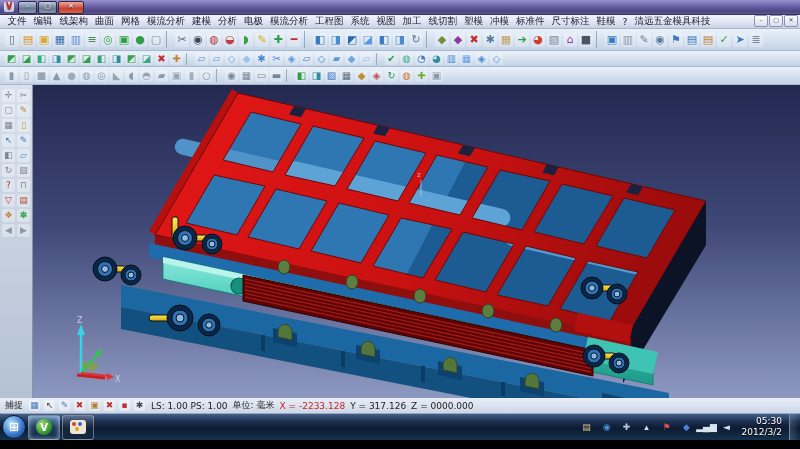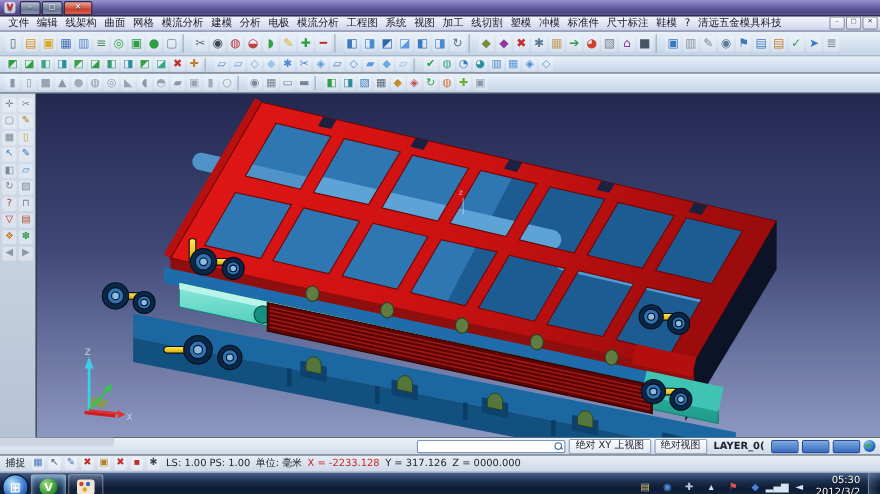--- a/index.html
+++ b/index.html
@@ -455,36 +455,20 @@
           <polygon points="69,264 62,267 67,272" fill="#2ec84a"></polygon>
           <line x1="48" y1="288" x2="76" y2="291" stroke="#e03030" stroke-width="2"></line>
           <polygon points="81,292 74,288 74,295" fill="#e03030"></polygon>
           <text x="44" y="238" font-size="8" fill="#c8d0e0">Z</text>
           <text x="82" y="297" font-size="8" fill="#c8d0e0">X</text>
         </g>
       </svg>
     </div>
   </div>
 
-  <div class="panelrow">
-    <span class="stub"></span>
-    <span class="searchwrap">
-      <input class="search" value="" style="">
-      <span class="mag"></span>
-    </span>
-    <span class="pbtn">绝对 XY 上视图</span>
-    <span class="pbtn">绝对视图</span>
-    <span class="layerlbl">LAYER_0(</span>
-    <span class="blockwrap">
-        <span class="pblock" style="background: rgb(74, 122, 200);"></span>
-        <span class="pblock" style="background: rgb(74, 122, 200);"></span>
-        <span class="pblock" style="background: rgb(74, 122, 200);"></span>
-      </span>
-    <span class="globe"></span>
-  </div>
 
   <div class="statusrow">
     <span>捕捉</span>
     <span class="snapicons">
         <span class="ticon" style="color: rgb(74, 120, 184);">▦</span>
         <span class="ticon" style="color: rgb(58, 74, 90);">↖</span>
         <span class="ticon" style="color: rgb(74, 120, 184);">✎</span>
         <span class="ticon" style="color: rgb(192, 48, 48);">✖</span>
         <span class="ticon" style="color: rgb(176, 128, 48);">▣</span>
         <span class="ticon" style="color: rgb(192, 48, 48);">✖</span>

